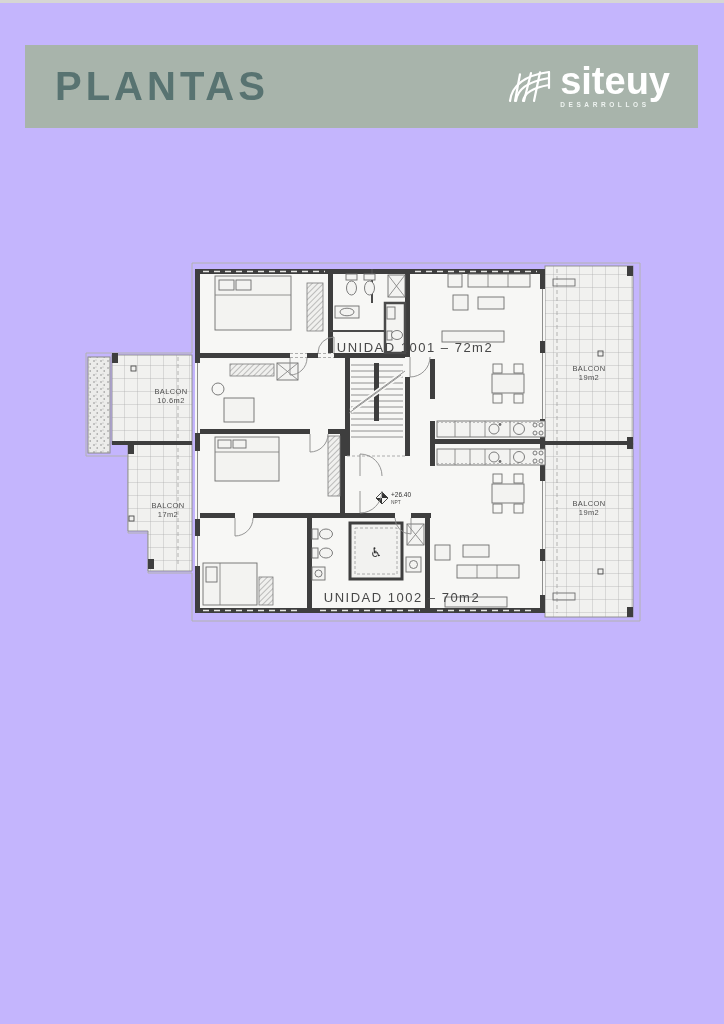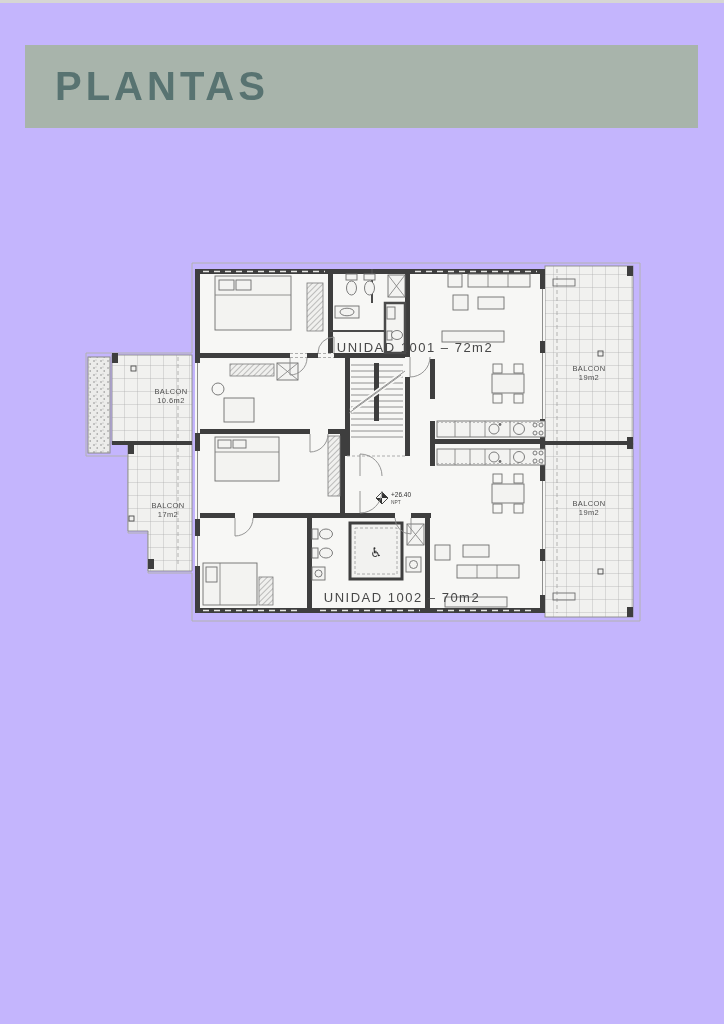--- a/index.html
+++ b/index.html
@@ -30,20 +30,37 @@
   .thin{stroke:#7a7a7a;stroke-width:0.8;fill:none;}
   .arc{stroke:#8a8a8a;stroke-width:0.9;fill:none;}
 </style>
 </head>
 <body>
 
 <div class="page">
 
   <div class="banner">
     <div class="banner-title">PLANTAS</div>
+    <div class="logo">
+      <svg class="logo-icon" viewBox="0 0 46 38">
+        <g fill="none" stroke="#ffffff" stroke-width="2.2" stroke-linecap="round">
+          <path d="M3 33 Q6 9 42 4"></path>
+          <path d="M9 33 Q11 15 42 10"></path>
+          <path d="M16 33 Q18 21 42 17"></path>
+          <path d="M13 6.3 L8 33"></path>
+          <path d="M24 5 L17 33"></path>
+          <path d="M33 4.3 L27 33"></path>
+          <path d="M42 4 L42 20"></path>
+        </g>
+      </svg>
+      <div class="logo-text-wrap">
+        <div class="logo-text">siteuy</div>
+        <div class="logo-tagline">DESARROLLOS</div>
+      </div>
+    </div>
   </div>
 
   <div class="plan-wrap">
     <svg viewBox="0 0 570 366" width="570" height="366">
       <defs>
         <pattern id="tiles" patternUnits="userSpaceOnUse" width="13" height="13">
           <rect width="13" height="13" fill="#f1f1ef"></rect>
           <path d="M13 0 L0 0 0 13" fill="none" stroke="#a9a9a7" stroke-width="0.7"></path>
         </pattern>
         <pattern id="hatch" patternUnits="userSpaceOnUse" width="4" height="4" patternTransform="rotate(45)">

